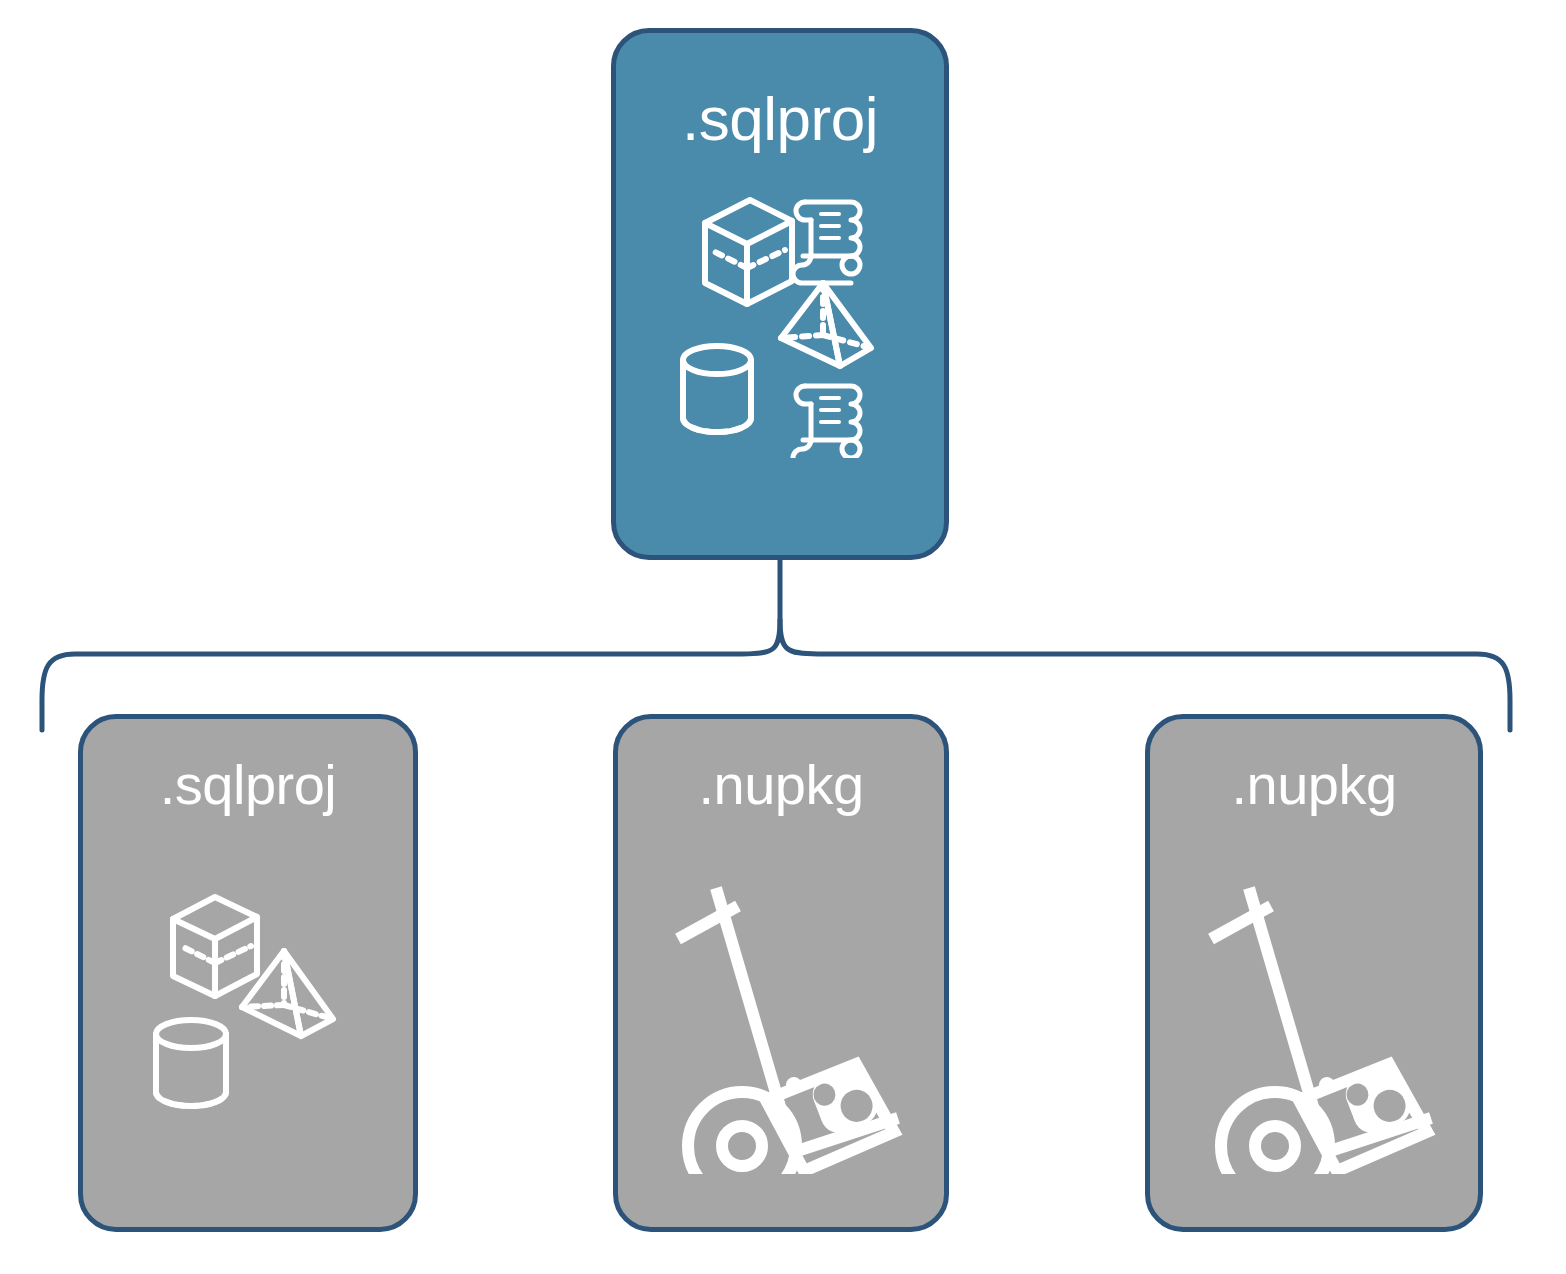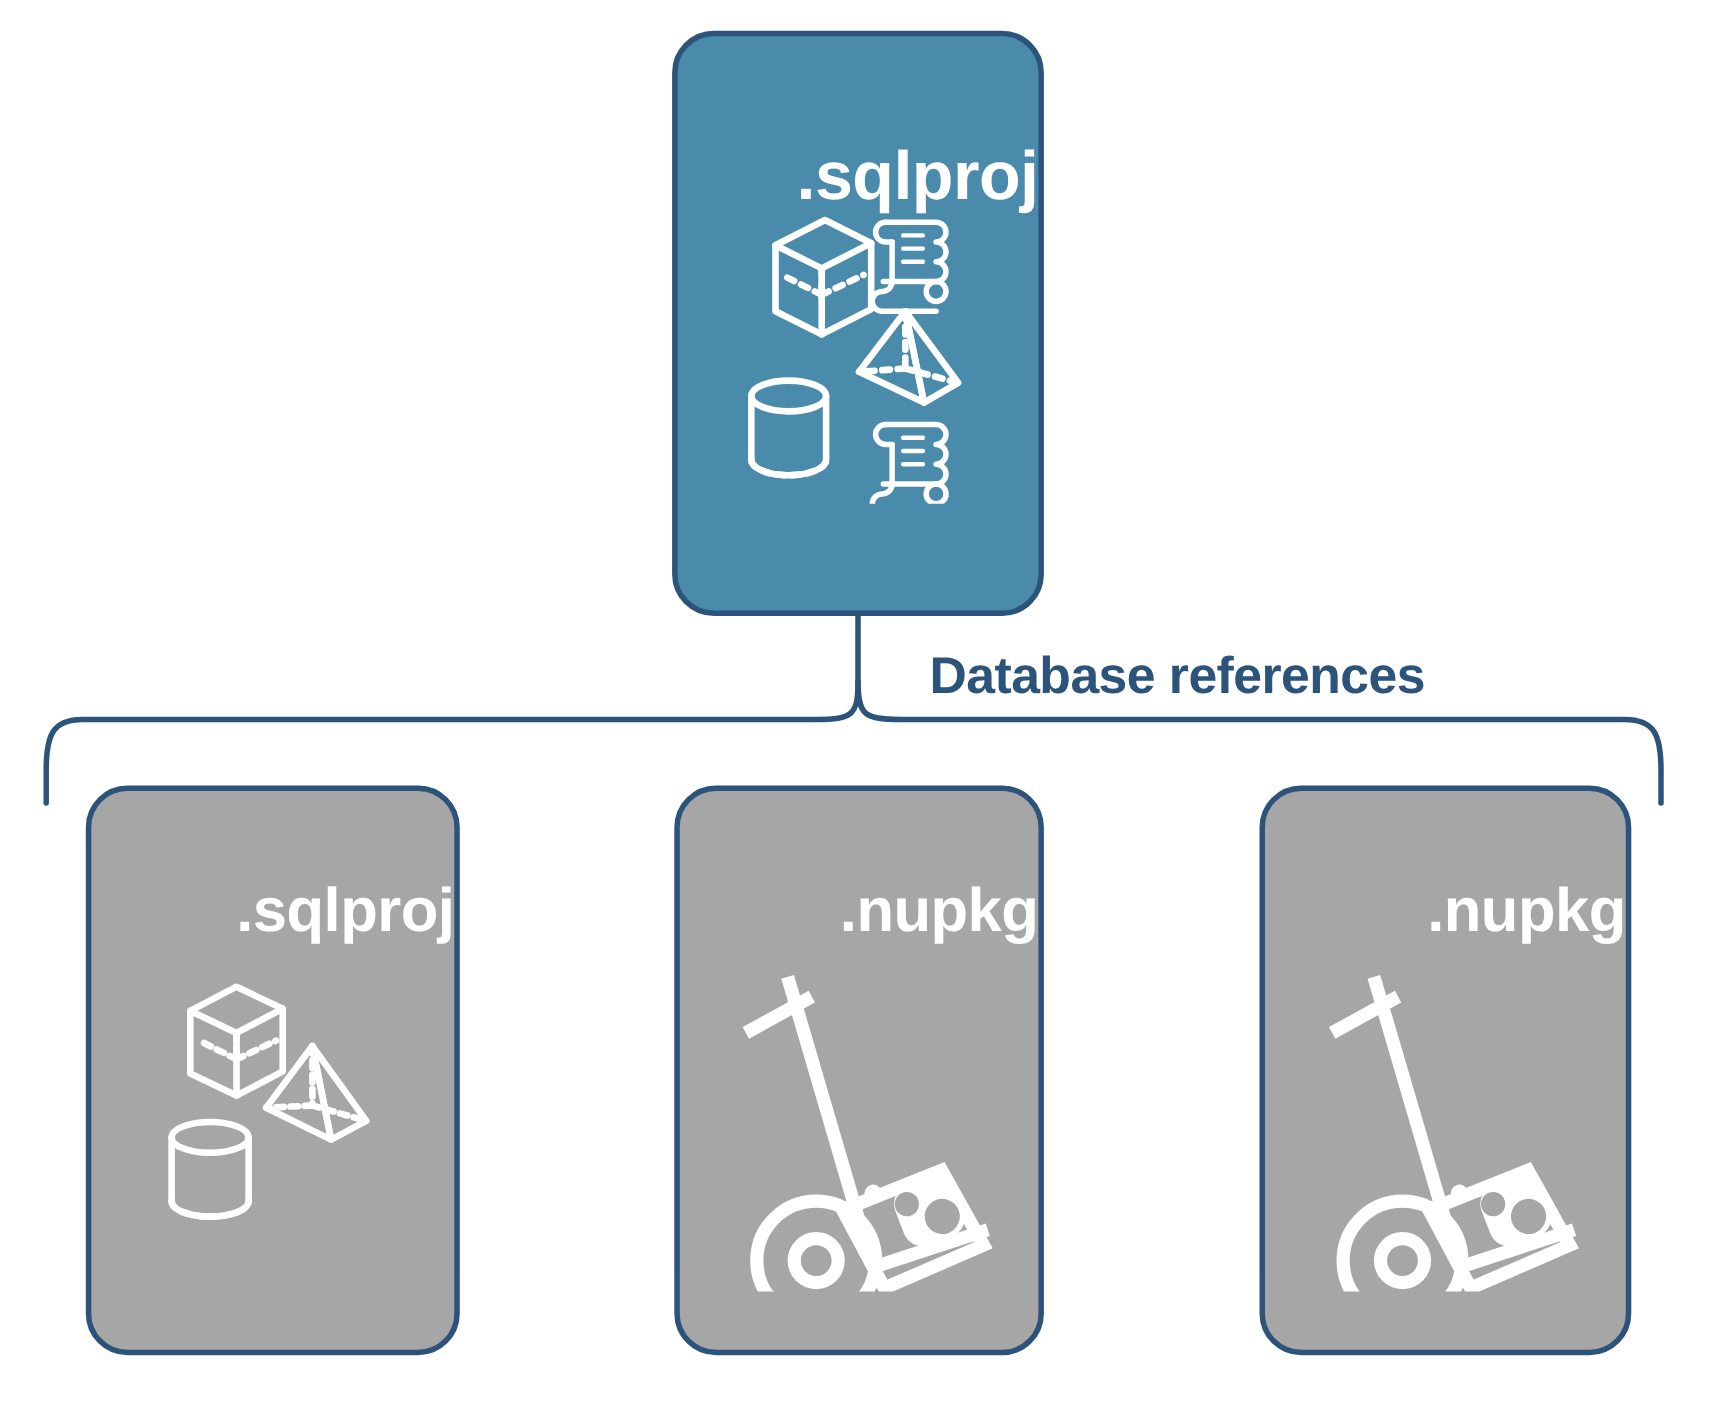--- a/index.html
+++ b/index.html
@@ -24,27 +24,26 @@
     border-radius: 38px;
     display: block;
   }
   .node-box.blue   { background: #4a8aab; }
   .node-box.gray   { background: #a6a6a6; }
 
   .node-title {
     position: absolute;
     left: 0;
     right: 0;
-    text-align: right;
+    text-align: center;
     color: #ffffff;
-    font-weight: bold;
+    font-weight: normal;
     letter-spacing: -0.5px;
     line-height: 1;
     user-select: none;
-    margin-top: 42px;
   }
   .node-title.big   { font-size: 62px; top: 55px; }
   .node-title.small { font-size: 56px; top: 38px; }
 
   .icon-area {
     position: absolute;
     left: 0; right: 0;
     display: flex;
     align-items: center;
     justify-content: center;
@@ -129,21 +128,20 @@
              L75 654
              C48 654 42 668 42 700
              L42 730" fill="none" stroke="#2c5379" stroke-width="5" stroke-linecap="round"></path>
     <path d="M780 620
              C780 650 786 654 818 654
              L1477 654
              C1504 654 1510 668 1510 700
              L1510 730" fill="none" stroke="#2c5379" stroke-width="5" stroke-linecap="round"></path>
   </svg>
 
-  <div class="bracket-label" style="left:845px; top:586px;">Database references</div>
 
   <div class="node-box gray" style="left:78px; top:714px; width:340px; height:518px;">
 
     <div class="node-title small">.sqlproj</div>
 
     <div class="icon-area" style="top:145px; height:280px;">
       <svg width="210" height="230" viewBox="0 0 210 230">
 
         <g fill="none" stroke="#ffffff" stroke-width="6" stroke-linejoin="round" stroke-linecap="round">
           <path d="M30 30 L72 8 L114 28 L114 85 L72 107 L30 87 Z"></path>

